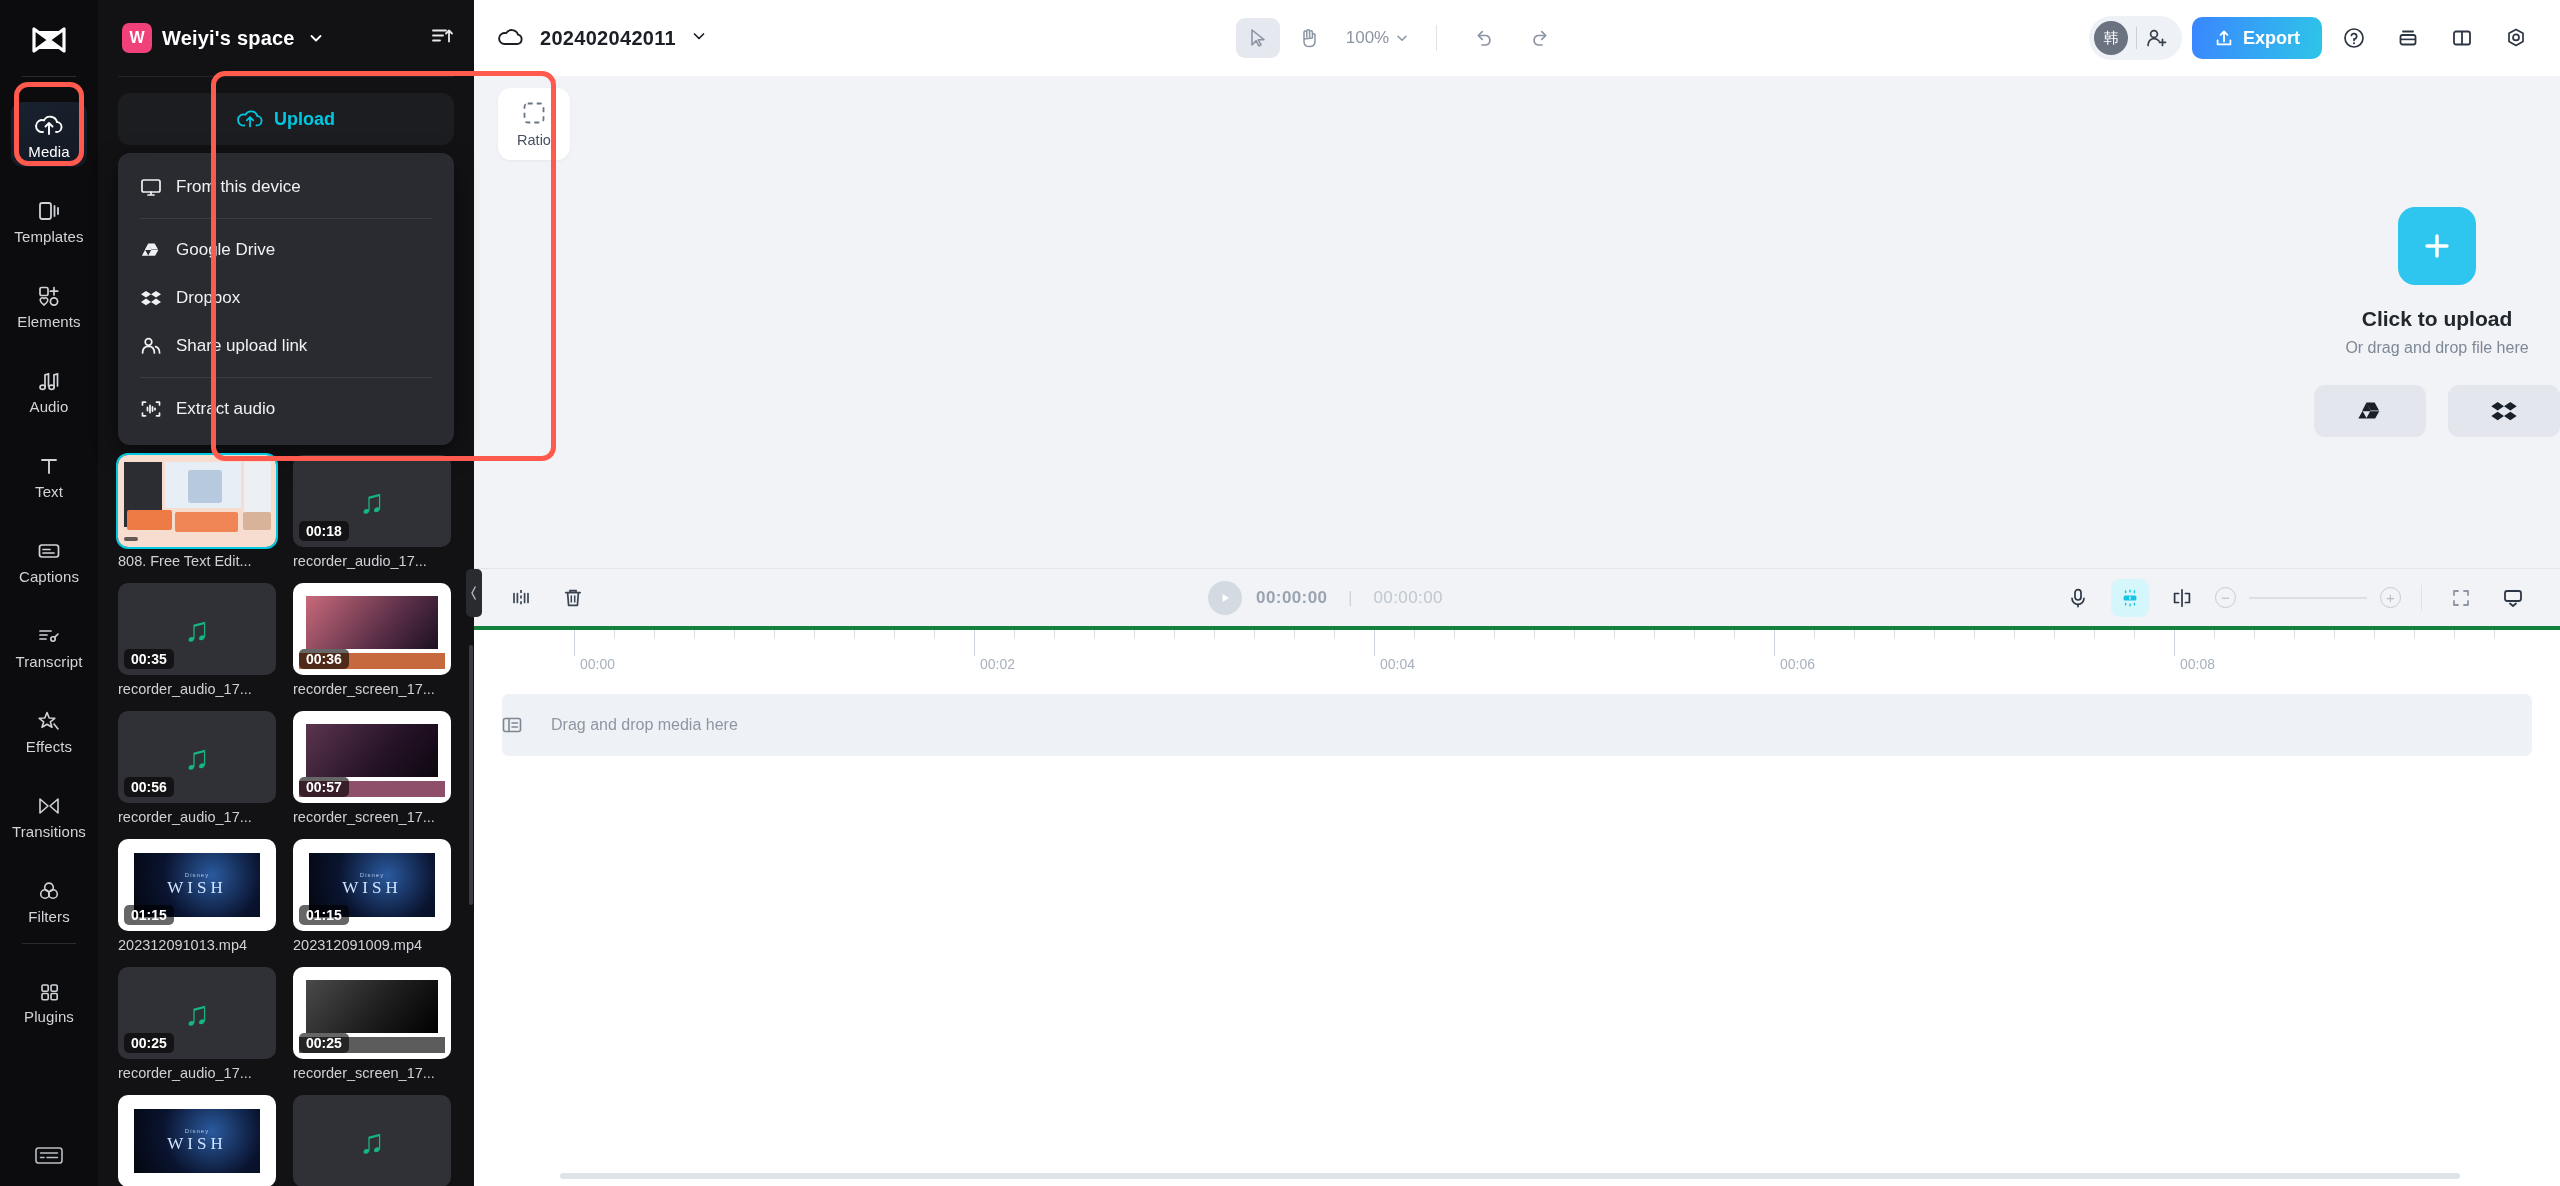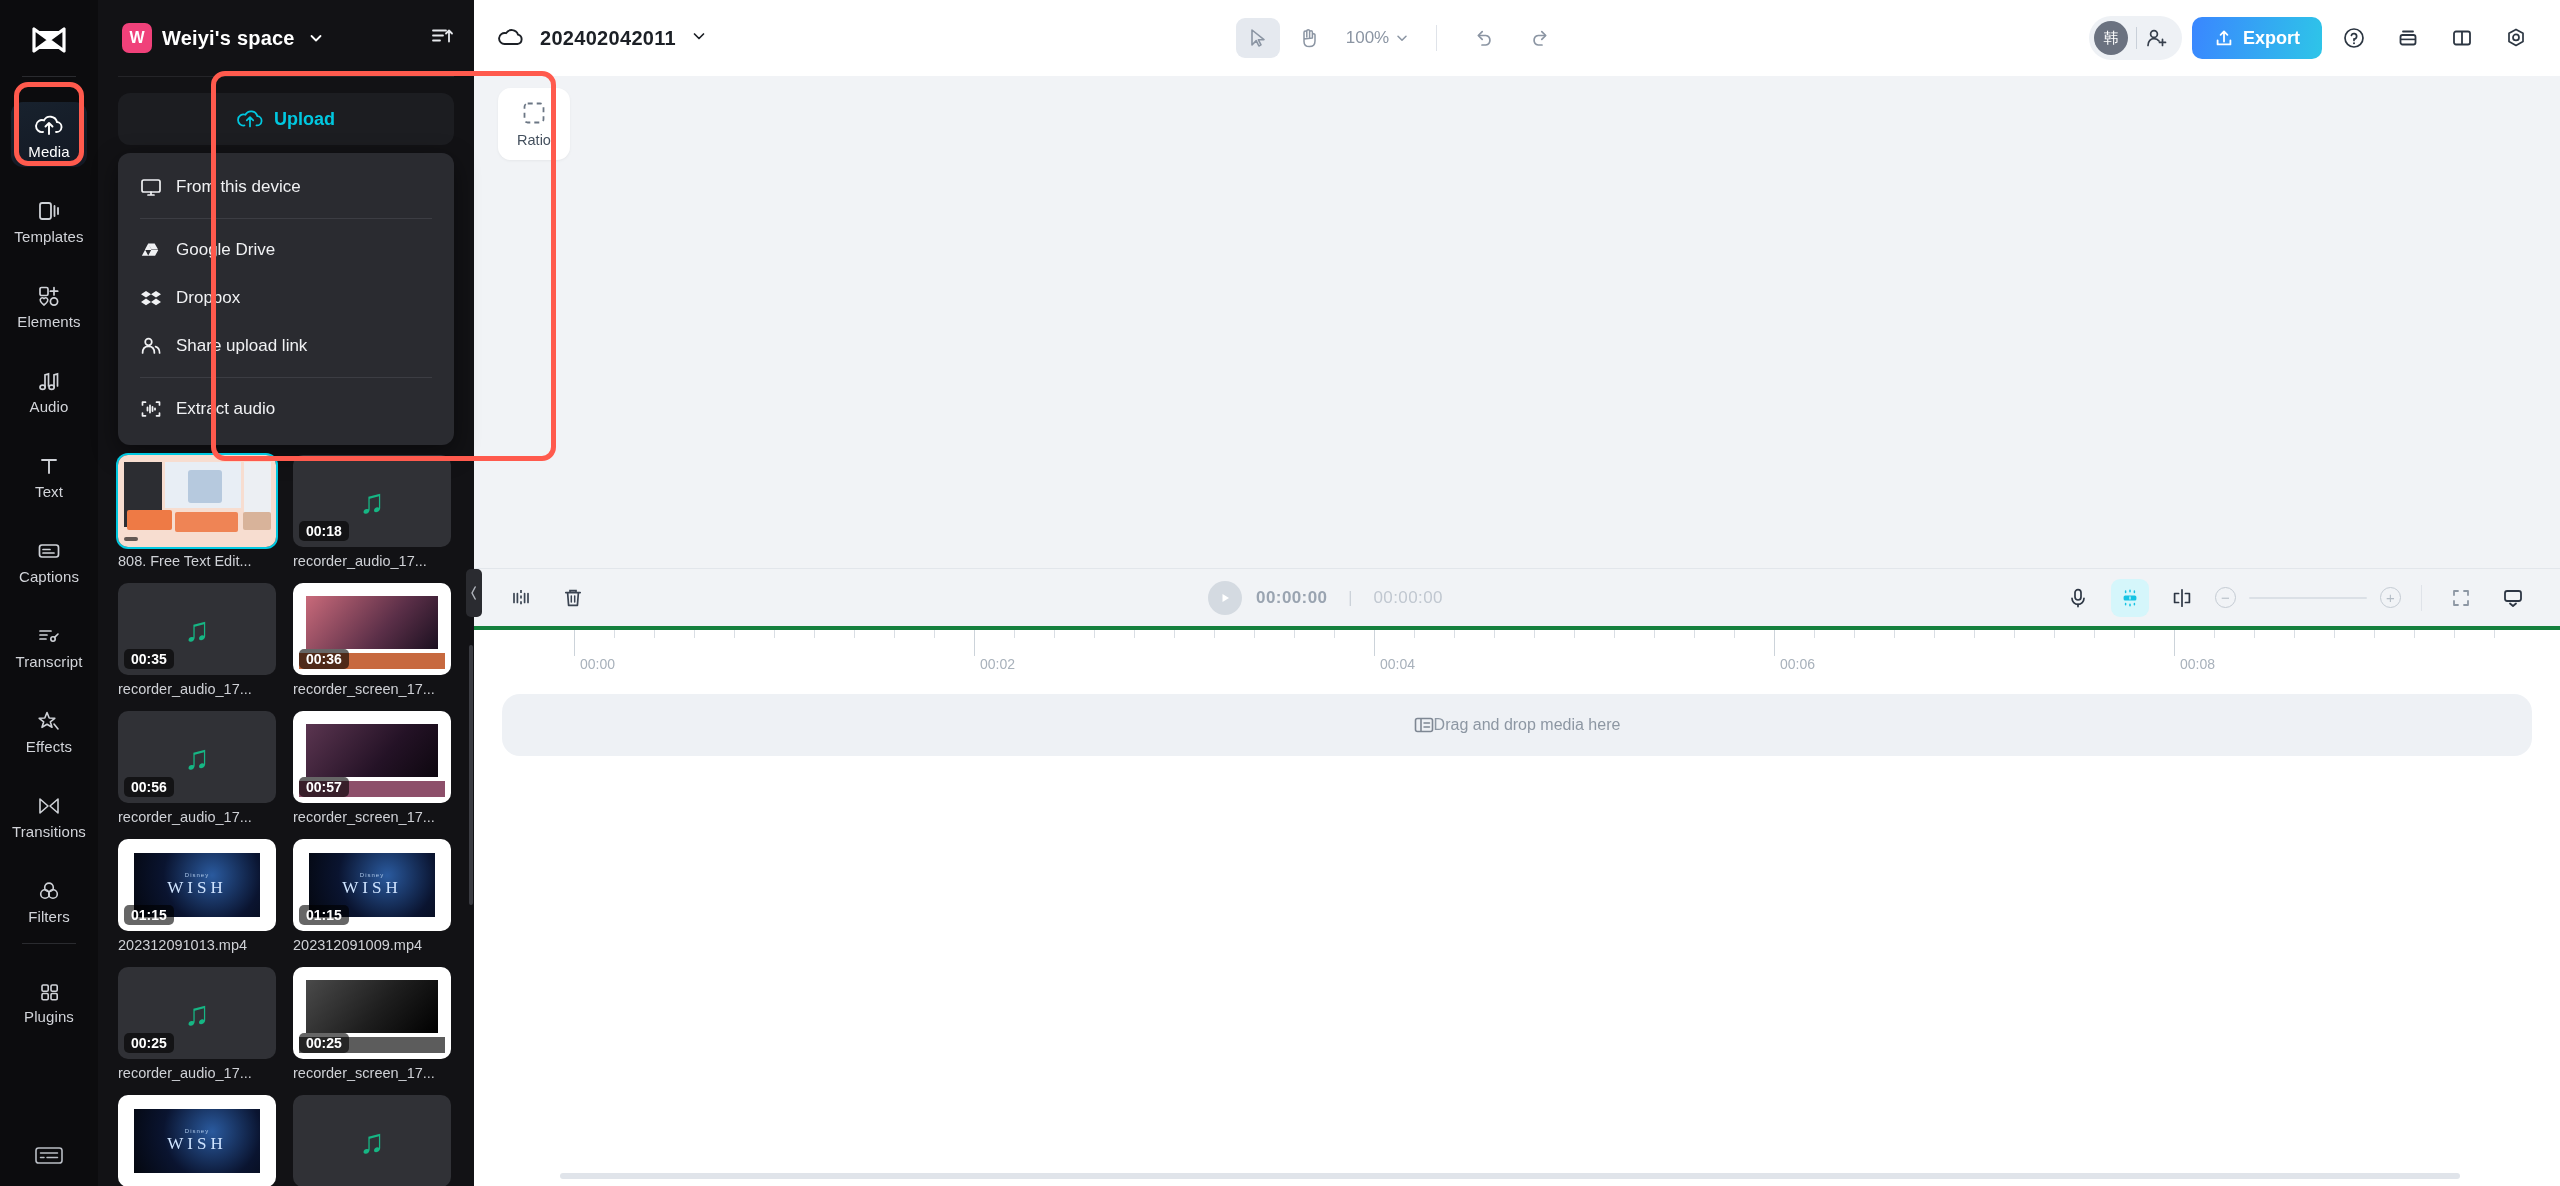--- a/index.html
+++ b/index.html
@@ -202,22 +202,22 @@
   .circ { width: 21px; height: 21px; border-radius: 50%; border: 1.6px solid #c4cbd3; color:#b5bdc6; display:flex; align-items:center; justify-content:center; font-size:15px; cursor:pointer; }
 
   .ruler { height: 52px; background: #fff; position: relative; border-top: 4px solid #15803d; }
   .ruler .tick { position: absolute; top: 0; width: 1px; background: #d9dee4; }
   .ruler .tick.major { height: 26px; background:#ccd3da; }
   .ruler .tick.minor { height: 8px; }
   .ruler .tlabel { position: absolute; top: 26px; font-size: 14px; color: #a8b1bb; }
 
   .track-area { flex: 1; background: #fff; padding: 16px 28px 0; }
   .drop-track {
-    height: 62px; background: #eef1f5; border-radius: 18px;
-    display: flex; align-items: center; justify-content: center; gap: 0;
+    height: 62px; background: #eef1f5; border-radius: 7px;
+    display: flex; align-items: center; gap: 29px;
     color: #8d97a3; font-size: 16px;
   }
   .hbar { position:absolute; left: 560px; bottom: 7px; width: 1900px; height: 6px; background:#e0e4ea; border-radius: 3px;}
   .panel-resizer {
     position: absolute; right: -8px; top: 50%; transform: translateY(-50%);
     width: 16px; height: 48px; background: #2a2b30; border-radius: 5px;
     display:flex; align-items:center; justify-content:center; cursor: col-resize; z-index: 20;
   }
   .panel-scroll-ind { position:absolute; right: 1px; top: 200px; width: 4px; height: 260px; background:#3a3b41; border-radius:2px; }
 </style>
@@ -659,20 +659,41 @@
     </div>
 
     <div class="stage">
       <div class="ratio-card">
         <svg width="26" height="26" viewBox="0 0 26 26">
             <rect x="3.5" y="3.5" width="19" height="19" rx="3.2" stroke="#6b7684" stroke-width="1.8" fill="none" stroke-dasharray="5 4"></rect>
           </svg>
         <span class="lbl">Ratio</span>
       </div>
 
+      <div class="drop-center">
+        <div class="plus-btn">
+          <svg width="36" height="36" viewBox="0 0 36 36">
+              <path d="M18 8 L18 28 M8 18 L28 18" stroke="#fff" stroke-width="3.4" stroke-linecap="round"></path>
+            </svg>
+        </div>
+        <div class="drop-title">Click to upload</div>
+        <div class="drop-sub">Or drag and drop file here</div>
+        <div class="cloud-row">
+          <div class="cloud-btn">
+            <svg width="28" height="26" viewBox="0 0 22 20">
+                <path d="M7.6 2.5 L14.4 2.5 L18 9 L11.2 9 Z M7.6 2.5 L4.2 9 L7.6 15.2 L11 9 Z M4.2 9.6 L18.2 9.6 L14.8 15.6 L0.9 15.6 Z" fill="#1a2029" transform="translate(1,1) scale(0.95)"></path>
+              </svg>
+          </div>
+          <div class="cloud-btn">
+            <svg width="28" height="26" viewBox="0 0 22 20">
+                <path d="M6 3 L11 6.3 L6 9.6 L1 6.3 Z M16 3 L21 6.3 L16 9.6 L11 6.3 Z M6 10.6 L11 13.9 L6 17.2 L1 13.9 Z M16 10.6 L21 13.9 L16 17.2 L11 13.9 Z" fill="#1a2029"></path>
+              </svg>
+          </div>
+        </div>
+      </div>
     </div>
 
     <div class="tl-toolbar">
       <div class="tl-icon">
         <svg width="22" height="22" viewBox="0 0 22 22">
             <path d="M11 3 L11 19" stroke="#3b4452" stroke-width="1.7" stroke-dasharray="3 2.6"></path>
             <path d="M4 6.5 L4 15.5 M7.4 6.5 L7.4 15.5" stroke="#3b4452" stroke-width="1.7" stroke-linecap="round"></path>
             <path d="M14.6 6.5 L14.6 15.5 M18 6.5 L18 15.5" stroke="#3b4452" stroke-width="1.7" stroke-linecap="round"></path>
           </svg>
       </div>

